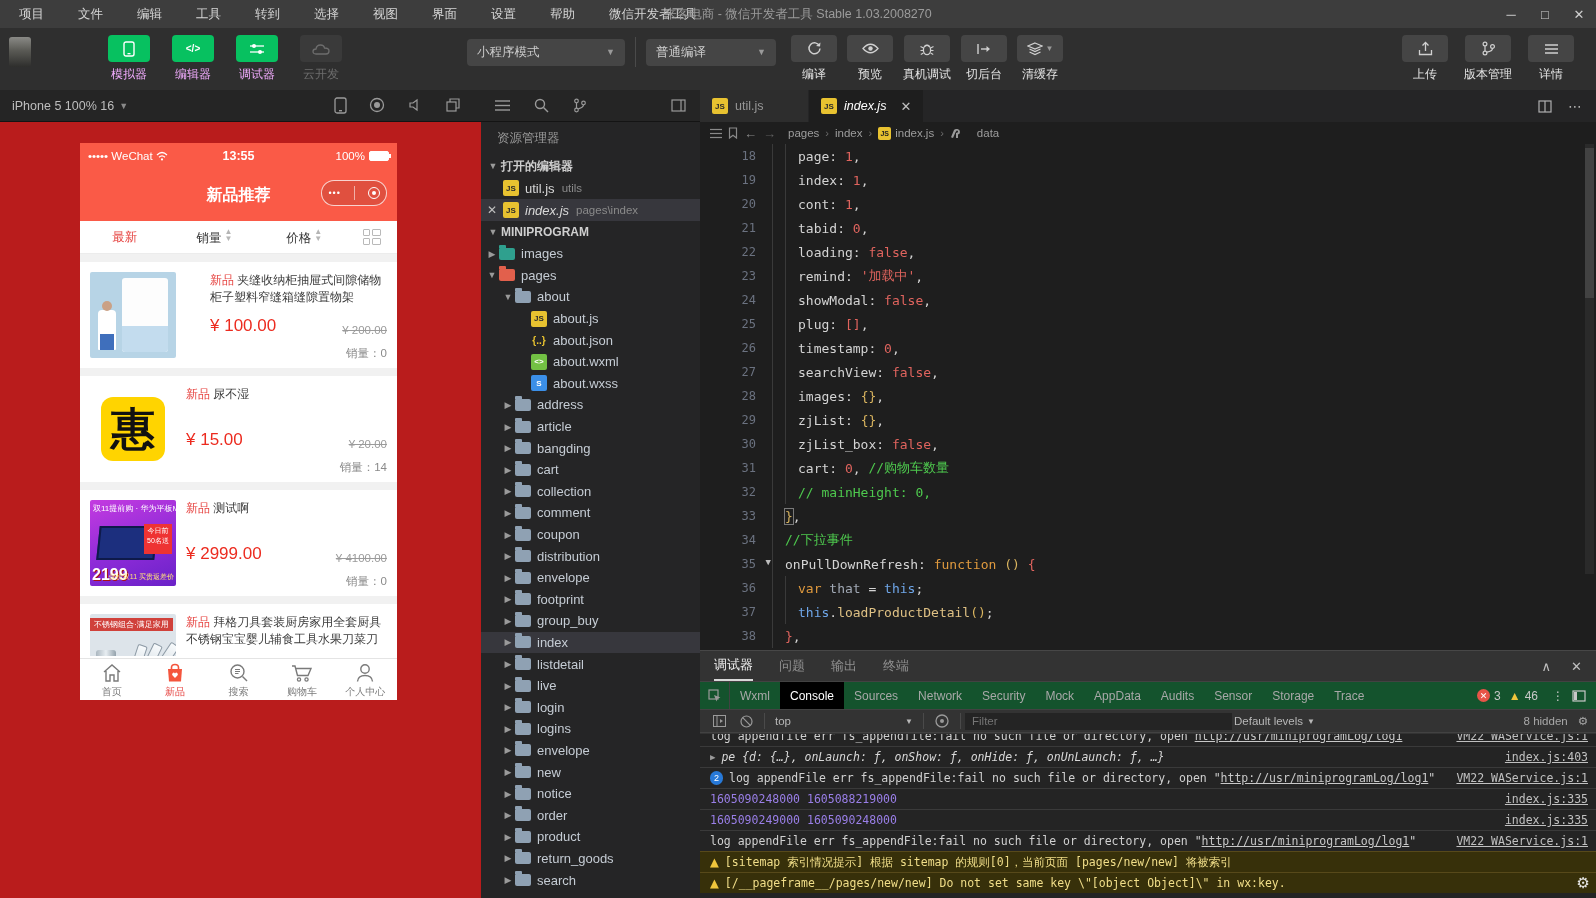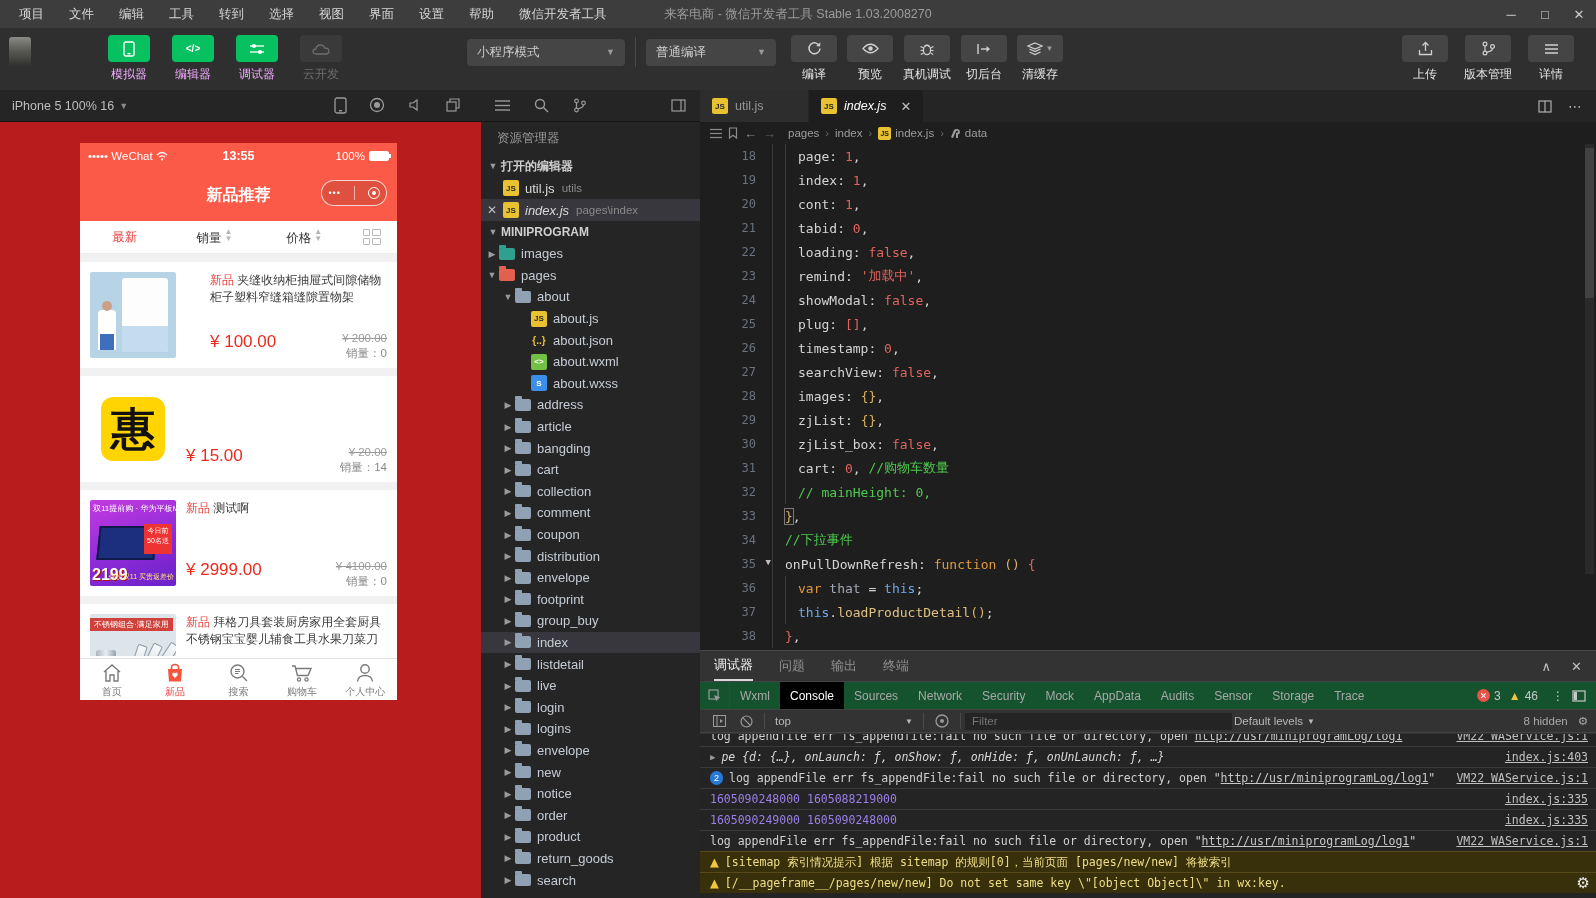--- a/index.html
+++ b/index.html
@@ -3,21 +3,21 @@
 <meta charset="utf-8">
 <style>
   * { margin:0; padding:0; box-sizing:border-box; }
   html,body { width:1596px; height:898px; overflow:hidden; background:#1e1e1e;
     font-family:"Liberation Sans","DejaVu Sans",sans-serif; }
   #app { position:relative; width:1596px; height:898px; background:#1e1e1e; overflow:hidden; }
 
   
   .titlebar { position:absolute; left:0; top:0; right:0; height:28px; background:#3d3d3d;
     display:flex; align-items:center; color:#d6d6d6; font-size:12.5px; }
-  .menus { display:flex; gap:7px; margin-left:10px; }
+  .menus { display:flex; gap:16px; margin-left:10px; }
   .menus span { padding:0 9px; cursor:default; }
   .win-title { position:absolute; left:0; right:0; text-align:center; color:#9b9b9b; pointer-events:none; }
   .winctl { margin-left:auto; display:flex; align-items:center; z-index:2; }
   .winctl span { width:34px; text-align:center; color:#cfcfcf; font-size:13px; }
 
   
   .toolbar { position:absolute; left:0; top:28px; right:0; height:62px; background:#2f2f2f;
     display:flex; align-items:center; color:#c9c9c9; }
   .avatar { width:22px; height:30px; border-radius:3px; margin:0 0 14px 9px;
     background:linear-gradient(180deg,#8a8a86 0%,#5a5a55 45%,#2e2e2c 100%); }
@@ -67,21 +67,21 @@
   .sortarrows { display:inline-block; font-size:8px; color:#b5b5b5; line-height:7px; vertical-align:1px; margin-left:3px; }
   .gridicon { width:20px; height:16px; margin:0 14px; display:grid; grid-template-columns:7px 9px; grid-auto-rows:7px; gap:2px; }
   .gridicon i { border:1px solid #b9b9b9; border-radius:1px; }
   .p-list { background:#f1f1f1; height:402px; overflow:hidden; }
   .pcard { background:#fff; margin-top:8px; padding:10px; display:flex; height:106px; }
   .pcard:first-child { margin-top:8px;gap:24px; }
   .pimg { width:86px; height:86px; flex:none; position:relative; overflow:hidden; border-radius:2px; }
   .pinfo { flex:1; margin-left:10px; position:relative; }
   .ptitle { font-size:12px; color:#3a3a3a; line-height:17px; height:34px; overflow:hidden; }
   .ptitle .ptag { color:#e64340; }
-  .prow { position:absolute; left:0; right:0; top:60px; display:flex; align-items:flex-start; }
+  .prow { position:absolute; left:0; right:0; top:44px; display:flex; align-items:flex-end; }
   .pprice { color:#ec2b1f; font-size:17px; }
   .pold { margin-left:auto; color:#9b9b9b; font-size:11.5px; text-decoration:line-through; }
   .psales { position:absolute; right:0; top:74px; color:#8a8a8a; font-size:11.5px; }
   .p-tabbar { position:absolute; left:0; right:0; bottom:0; height:42px; background:#fff;
     border-top:1px solid #e4e4e4; display:flex; }
   .ptab { flex:1; display:flex; flex-direction:column; align-items:center; padding-top:3px; }
   .ptab .plab { font-size:10px; color:#7a7a7a; margin-top:1px; }
   .ptab.active .plab { color:#e64340; }
   
   .img-cabinet { background:#b7d4e6; }
@@ -470,20 +470,21 @@
                 <span class="pold">¥ 200.00</span>
               </div>
               <div class="psales">销量：0</div>
             </div>
           </div>
           <div class="pcard">
             <div class="pimg img-hui">
               <div class="huibox">惠</div>
             </div>
             <div class="pinfo">
+              <div class="ptitle"><span class="ptag">新品</span> 尿不湿</div>
               <div class="prow">
                 <span class="pprice">¥ 15.00</span>
                 <span class="pold">¥ 20.00</span>
               </div>
               <div class="psales">销量：14</div>
             </div>
           </div>
           <div class="pcard">
             <div class="pimg img-tablet">
               <div class="t1">双11提前购 · 华为平板M6</div>
@@ -825,21 +826,21 @@
           <span class="bsep">›</span>
           <span style="display: inline-flex; align-items: center; gap: 4px;">
             <span>index</span>
           </span>
           <span class="bsep">›</span>
           <span style="display: inline-flex; align-items: center; gap: 4px;">
             <span class="jschip">JS</span>
             <span>index.js</span>
           </span>
           <span class="bsep">›</span>
-          <span style="display: inline-flex; align-items: center; gap: 4px;">
+          <span style="display: inline-flex; align-items: center; gap: 16px;">
             <svg width="11" height="11" viewBox="0 0 11 11">
               <path d="M7.5 1 Q10 1.5 10 4 Q10 6 8 6.5 L8 10 L6 10 L6 5 L7 4.8 Q8.2 4.4 8 3.2 Q7.8 2.3 6.8 2.4 L5.6 4 L3 10 L1 9.3 L4 2 Q5 0.6 7.5 1 Z" fill="#9a9a9a"></path>
             </svg>
             <span>data</span>
           </span>
         </span>
     </div>
     <div class="codearea">
         <div class="cline"><span class="gut">18</span><span class="ind"></span><span class="ind"></span><span class="tok-key">page</span><span class="tok-p">: </span><span class="tok-red">1</span><span class="tok-p">,</span></div>
         <div class="cline"><span class="gut">19</span><span class="ind"></span><span class="ind"></span><span class="tok-key">index</span><span class="tok-p">: </span><span class="tok-red">1</span><span class="tok-p">,</span></div>

